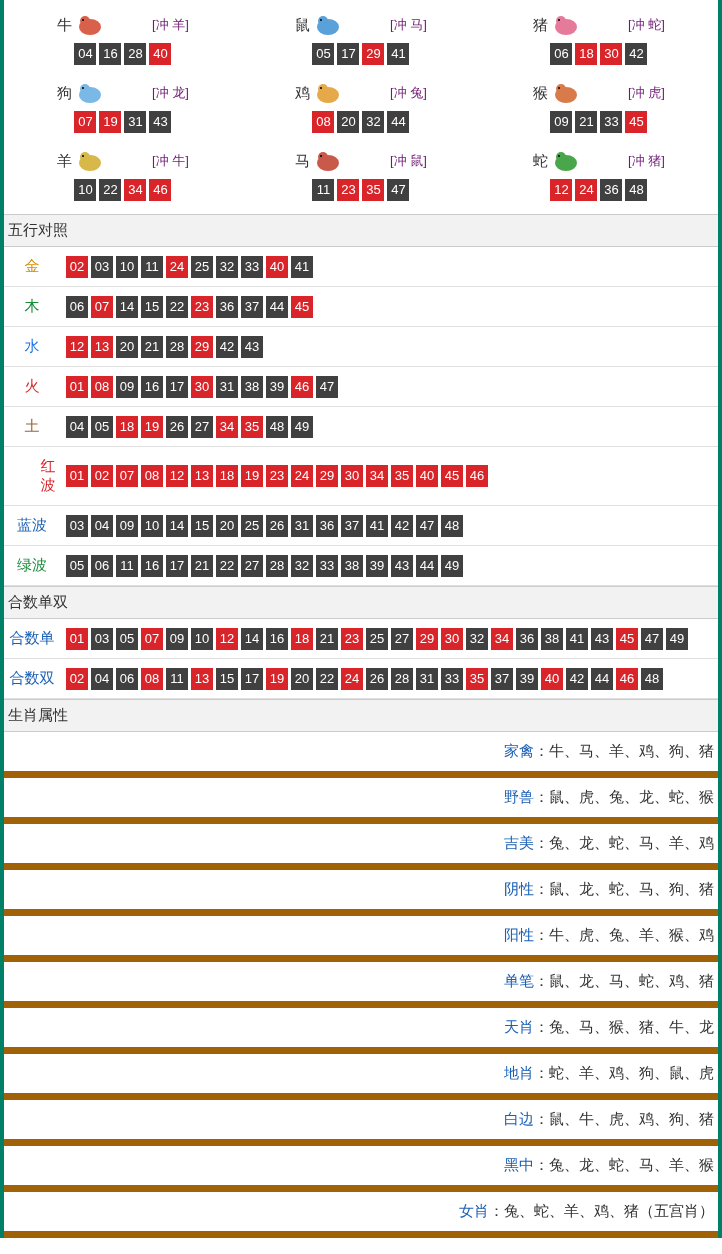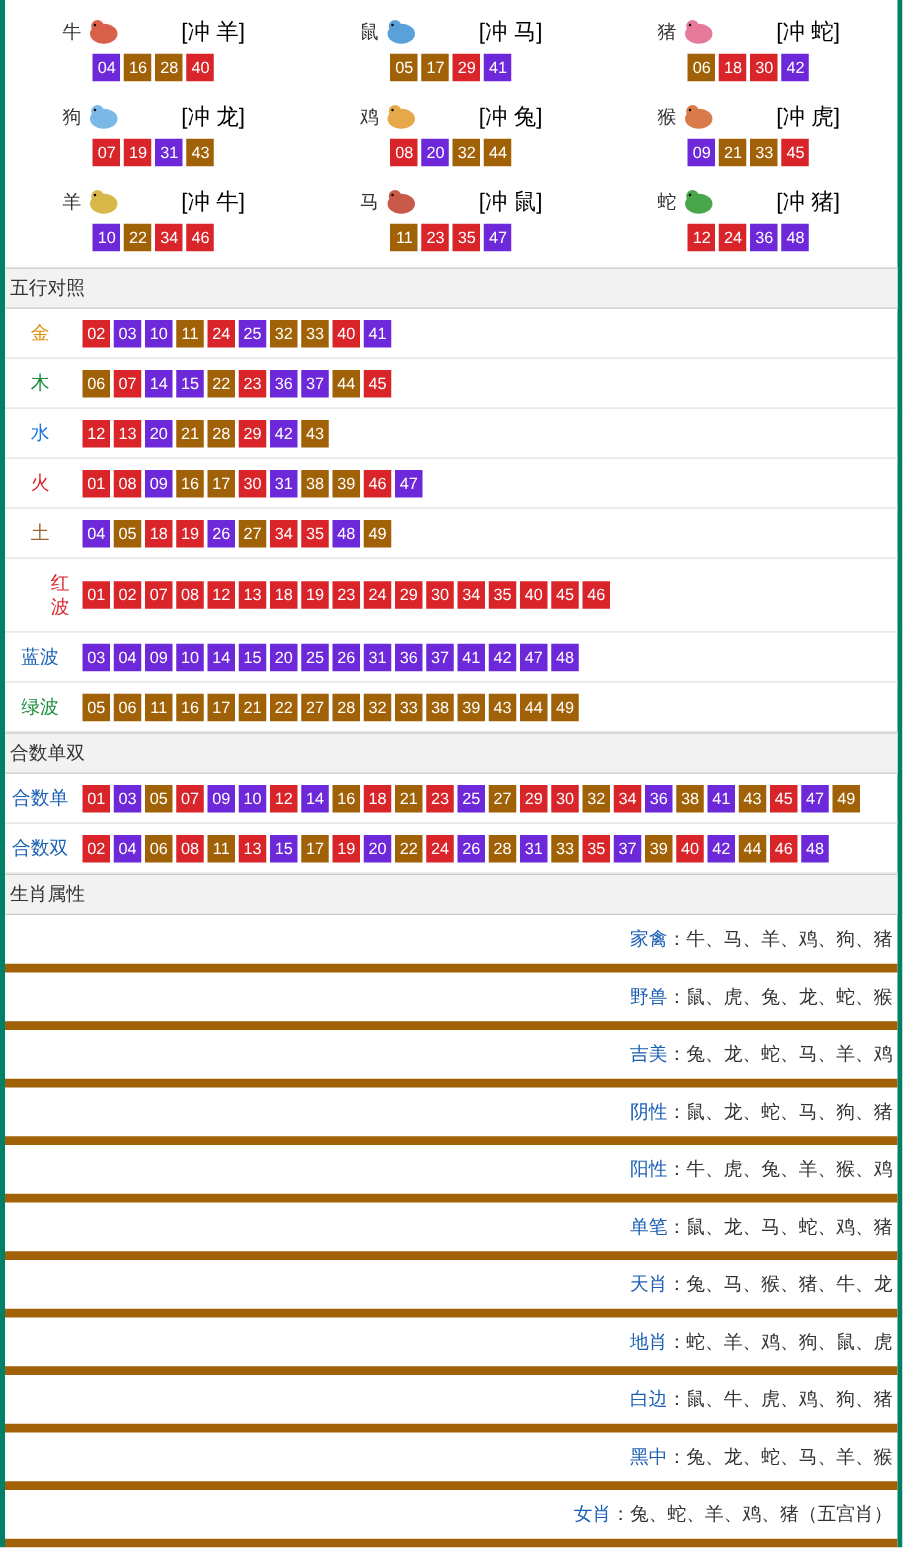--- a/index.html
+++ b/index.html
@@ -3,26 +3,26 @@
 <meta charset="utf-8">
 <style>
 * { margin: 0; padding: 0; box-sizing: border-box; }
 body { font-family: "Microsoft YaHei", Arial, sans-serif; font-size: 14px; background: #fff; }
 .container { width: 722px; border-left: 4px solid #008066; border-right: 4px solid #008066; }
 .zodiac-grid { display: flex; flex-wrap: wrap; padding: 5px 0; }
 .zodiac-cell { width: 33.333%; text-align: center; padding: 8px 0; }
 .zodiac-title { display: flex; align-items: center; justify-content: center; gap: 2px; }
 .zodiac-name { font-size: 15px; color: #333; }
 .zodiac-icon { width: 32px; height: 24px; display: inline-block; }
-.zodiac-clash { color: #000000; font-size: 18px; margin-left: 44px; }
+.zodiac-clash { color: #701a75; font-size: 13px; margin-left: 44px; }
 .zodiac-nums { margin-top: 6px; display: flex; justify-content: center; gap: 3px; }
 .num { display: inline-block; width: 22px; height: 22px; line-height: 22px; color: #fff; font-size: 13px; text-align: center; }
 .red { background: #d9242a; }
-.blue { background: #6d28d9; }
-.green { background: #a16207; }
+.blue { background: #404040; }
+.green { background: #404040; }
 .section-header { background: #f2f2f2; border-top: 1px solid #ccc; border-bottom: 1px solid #ccc; text-align: left; padding: 6px 4px; font-size: 15px; color: #333; }
 .row { display: flex; border-bottom: 1px solid #e0e0e0; }
 .row-label { width: 56px; flex-shrink: 0; padding: 10px 4px; font-size: 15px; text-align: center; }
 .row-nums { flex: 1; padding: 8px 6px; display: flex; flex-wrap: wrap; gap: 3px; align-items: center; }
 .lbl-gold { color: #d98c00; }
 .lbl-wood { color: #1a8c3a; }
 .lbl-water { color: #1a73e8; }
 .lbl-fire { color: #d9242a; }
 .lbl-earth { color: #996633; }
 .lbl-red { color: #d9242a; padding-left: 36px; }

